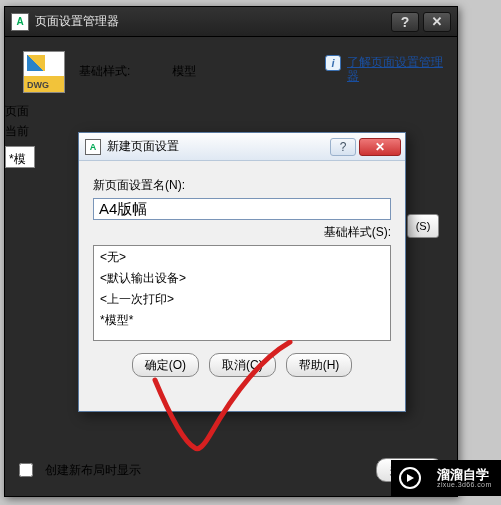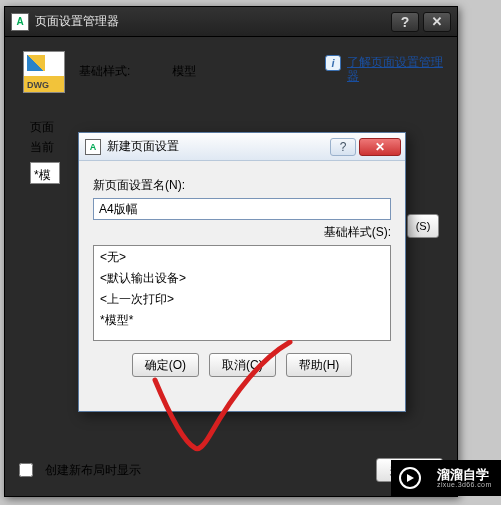--- a/index.html
+++ b/index.html
@@ -85,40 +85,39 @@
   }
   .info-icon{
     width:16px;height:16px;border:1px solid #3a6fb0;border-radius:3px;
     color:#3a6fb0;font-weight:bold;font-style:italic;
     display:flex;align-items:center;justify-content:center;font-size:11px;
     background:#eaf3fb;
   }
   .info-link a{color:#1a4fa0;text-decoration:underline;font-size:12px;line-height:1.2;display:block;width:96px;}
 
   .truncated-labels{
-    position:absolute; left:25px; top:64px;
+    position:absolute; left:0; top:64px;
     line-height:1.7;
-    margin-top:16px;
   }
   .truncated-labels .listbox-stub{
      margin-top:4px;
      width:30px;height:22px;border:1px solid #888;background:#fff;
      padding:2px 3px; font-size:12px;
   }
 
   .bottom-row{
     position:absolute; left:14px; bottom:14px; right:14px;
     display:flex; align-items:center; justify-content:space-between;
   }
   .checkbox-wrap{display:flex;align-items:center;gap:12px;}
   .checkbox-wrap input[type=checkbox]{width:14px;height:14px;}
   .native-btn{
     height:24px; padding:0 12px;
     background:linear-gradient(#fff,#e2e2e2);
-    border:1px solid #888; border-radius:3px;
+    border:1px solid #888; border-radius:10px;
     font-size:12px; cursor:pointer;
   }
 
   
   .inner-dialog{
     position:absolute;
     left:78px; top:132px;
     width:328px; height:280px;
     background:#f0f0f0;
     border:1px solid #5a7aa0;
@@ -146,21 +145,21 @@
   .hc-close{
     width:42px;height:18px;
     background:linear-gradient(#e77,#c33);
     border:1px solid #922;color:#fff;font-weight:bold;
   }
   .inner-body{padding:12px 14px 10px 14px;}
   .field-label{margin:4px 0 4px 0;}
   .text-input{
     width:100%; height:22px;
     border:1px solid #7a95b8; padding:2px 5px;
-    font-size:12px; background:#fff;
+    font-size:15px; background:#fff;
   }
   .listbox{
     width:100%; height:96px;
     border:1px solid #888; background:#fff;
     overflow:auto; padding:1px 0;
     margin-top:4px;
   }
   .listbox .item{
     padding:2px 6px; cursor:default; font-size:12px;
   }

